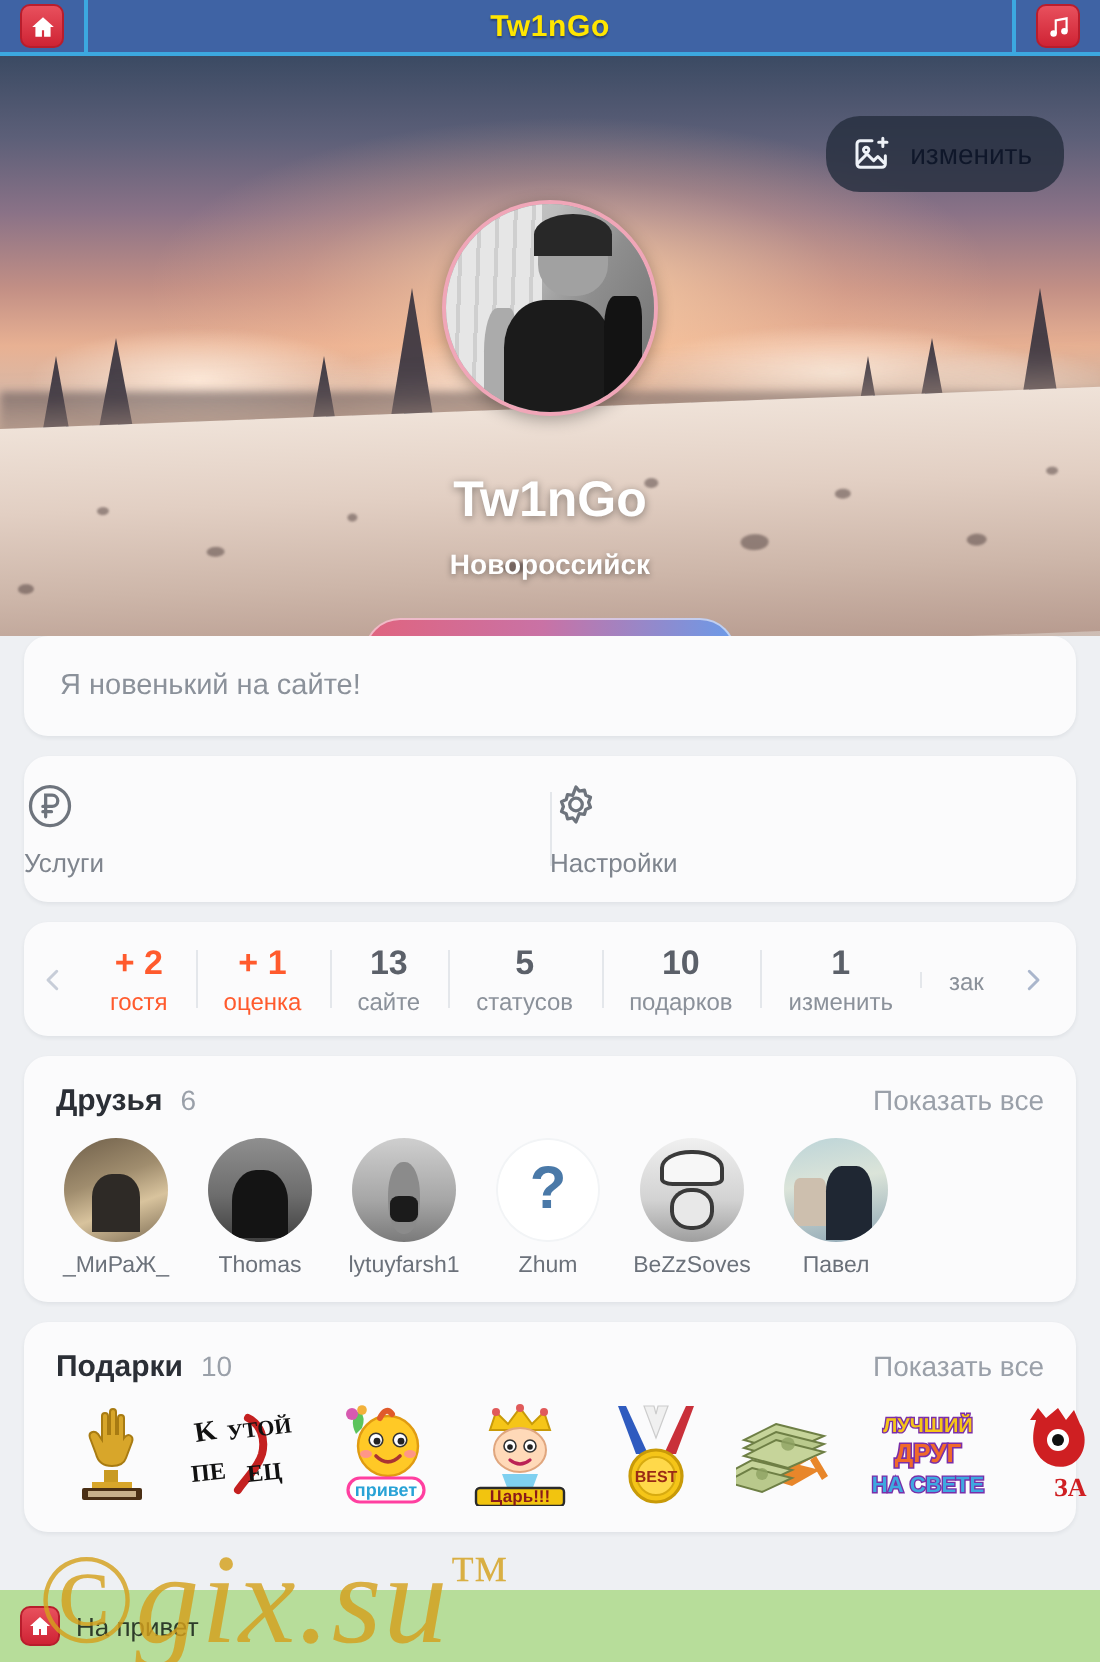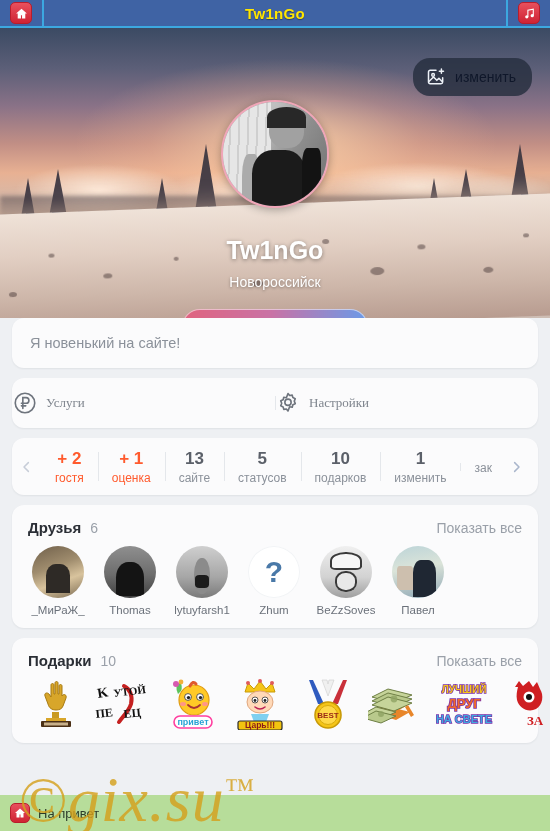--- a/index.html
+++ b/index.html
@@ -159,21 +159,21 @@
     font-size: 25px;
     font-weight: bold;
     text-shadow: 0 1px 4px rgba(0,0,0,.4);
   }
   .profile-city {
     position: absolute;
     left: 0; right: 0; top: 246px;
     text-align: center;
     color: #fff;
     font-size: 14px;
-    font-weight: normal;
+    font-weight: bold;
     text-shadow: 0 1px 3px rgba(0,0,0,.4);
   }
   .edit-btn {
     position: absolute;
     left: 50%; top: 281px;
     transform: translateX(-50%);
     width: 186px; height: 36px;
     border-radius: 18px;
     background: linear-gradient(90deg, #e0647f 0%, #c972a5 48%, #6b9ae8 100%);
     color: #fff;
@@ -190,24 +190,23 @@
     border-radius: 12px;
     margin: 0 12px 10px 12px;
     box-shadow: 0 1px 2px rgba(30,40,60,.07);
   }
   .status-card { padding: 17px 18px; }
   .status-text { color: #8b919a; font-size: 14.5px; }
 
   .actions-card { display: flex; align-items: stretch; padding: 12px 0 12px 0; }
   .action {
     flex: 1 1 0;
-    display: flex; flex-direction: row; align-items: center; gap: 8px;
+    display: flex; flex-direction: column; align-items: flex-start; gap: 8px;
     cursor: pointer;
     position: relative;
-    font-family: Liberation Serif, serif;
   }
   .action + .action::before {
     content: "";
     position: absolute; left: 0; top: 6px; bottom: 6px;
     width: 1px; background: #e4e7eb;
   }
   .action-label { color: #7f858e; font-size: 13px; }
   .action svg { display: block; }
 
   

